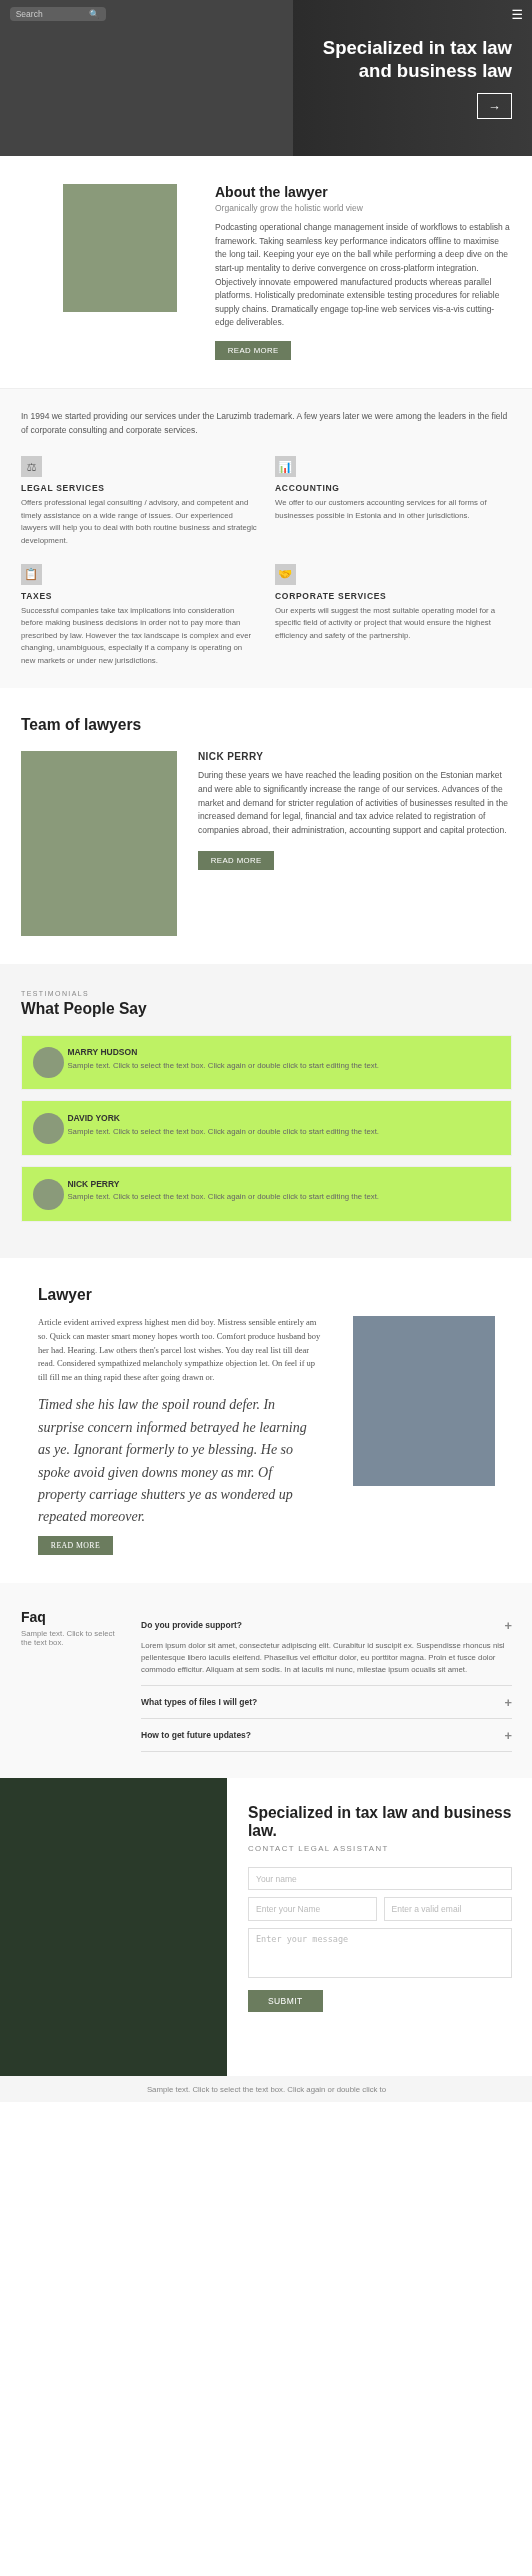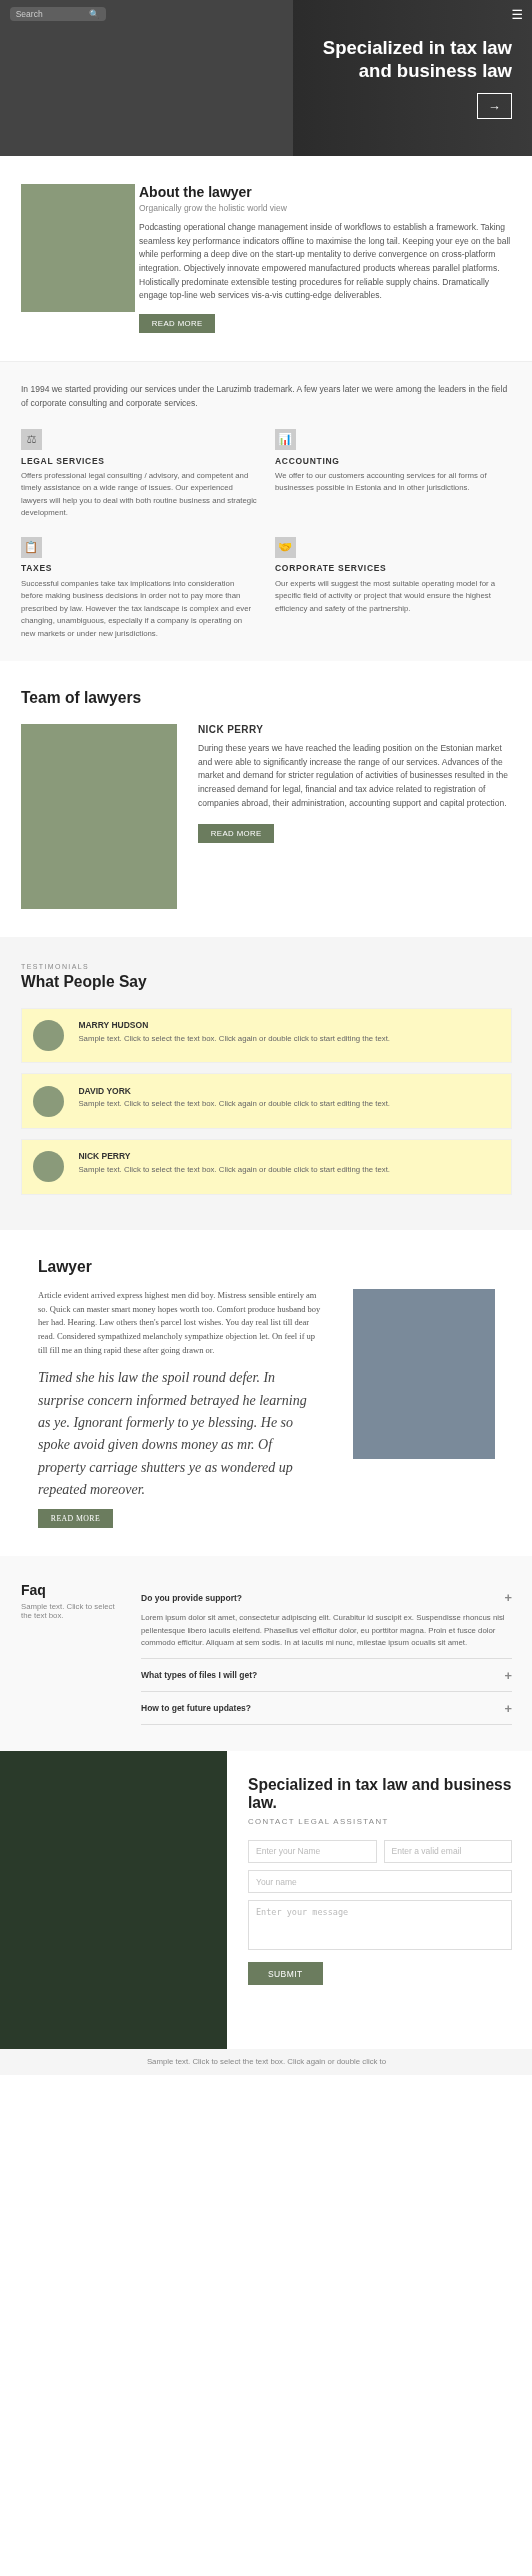--- a/index.html
+++ b/index.html
@@ -81,22 +81,23 @@
       font-size: 8.5px;
       width: 71px;
     }
     .hero-search input::placeholder { color: #ccc; }
     .search-icon-small { color: #ccc; font-size: 8.5px; margin-left: 2.8px; }
 
     
     .about-section {
       display: flex;
       padding: 28px 21px;
-      gap: 4px;
+      gap: 38px;
       align-items: flex-start;
+      margin-left: 42px;
     }
     .about-img {
       width: 114px;
       min-width: 114px;
       height: 128px;
       background: #8a9a7a;
       flex-shrink: 0;
     }
     .about-text h2 {
       font-size: 14px;
@@ -242,23 +243,23 @@
       margin-bottom: 2.8px;
     }
     .testimonials-title {
       font-size: 15.6px;
       font-weight: bold;
       color: #222;
       margin-bottom: 17px;
     }
     .testimonial-item {
       display: flex;
-      gap: 14px;
+      gap: 3px;
       align-items: flex-start;
-      background: #fef9c3;
+      background: #bef264;
       padding: 11.4px;
       margin-bottom: 10px;
       border: 0.7px solid #eee;
     }
     .testimonial-avatar {
       width: 31px;
       height: 31px;
       border-radius: 50%;
       background: #8a9a7a;
       flex-shrink: 0;
@@ -599,26 +600,26 @@
     </div>
   </div>
 </div>
 
 <div class="footer-cta">
   <div class="footer-cta-img"></div>
   <div class="footer-cta-form">
     <div class="footer-cta-title">Specialized in tax law and business law.</div>
     <div class="footer-cta-subtitle">CONTACT LEGAL ASSISTANT</div>
     <div class="form-row">
+      <input type="text" class="form-input" placeholder="Your name" style="">
+    </div>
+    <div class="form-row">
       <input type="text" class="form-input" placeholder="Enter your Name" style="">
       <input type="email" class="form-input" placeholder="Enter a valid email" style="">
     </div>
-    <div class="form-row">
-      <input type="text" class="form-input" placeholder="Your name" style="">
-    </div>
     <textarea class="form-textarea" placeholder="Enter your message" style=""></textarea>
     <button class="submit-btn">SUBMIT</button>
   </div>
 </div>
 
 <div class="footer-note">
   <span>Sample text. Click to select the text box. Click again or double click to</span>
 </div>
 
 

